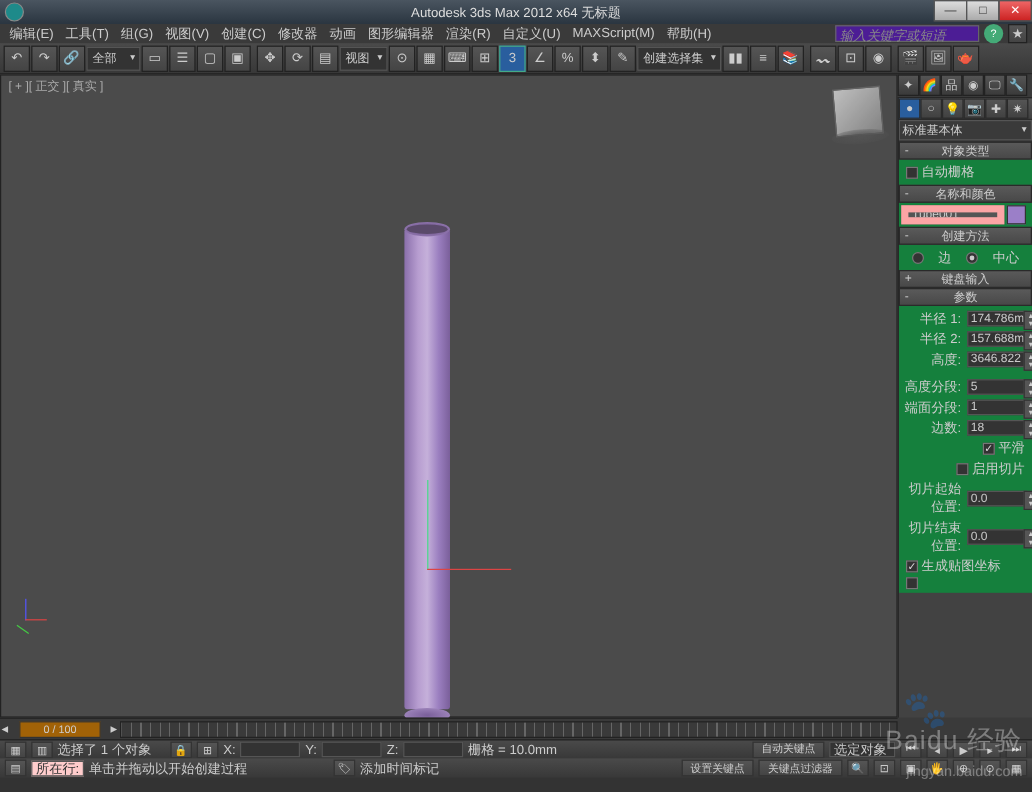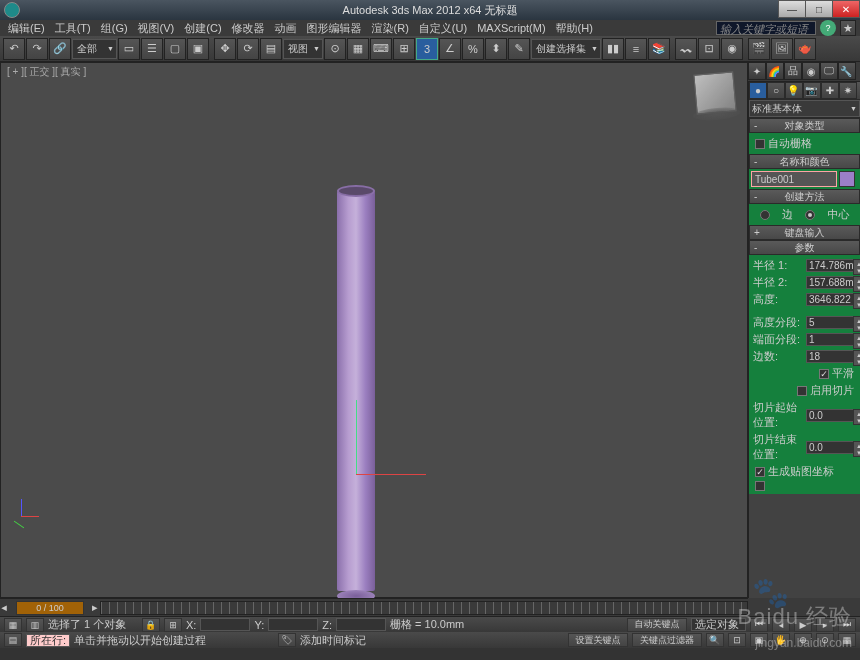--- a/index.html
+++ b/index.html
@@ -5,21 +5,21 @@
 *{margin:0;padding:0;box-sizing:border-box;font-family:"Microsoft YaHei",sans-serif;font-size:11px;user-select:none}
 body{width:860px;height:660px;background:#3a3a3a;color:#ccc;overflow:hidden;position:relative}
 .titlebar{height:20px;background:linear-gradient(#4a5560,#2a3540);display:flex;align-items:center;padding:0 4px;position:relative}
 .titlebar-logo{width:16px;height:16px;background:#1e8a8a;border-radius:50%;margin-right:10px;border:1px solid #888}
 .titlebar-title{position:absolute;left:50%;transform:translateX(-50%);color:#ddd;font-size:11px}
 .win-buttons{position:absolute;right:0;top:0;display:flex}
 .win-btn{width:28px;height:18px;display:flex;align-items:center;justify-content:center;font-size:10px;color:#333;background:linear-gradient(#ddd,#aaa);border:1px solid #555;margin-left:-1px}
 .win-close{background:linear-gradient(#e66,#c22);color:#fff}
 .menubar{height:16px;background:#3a3a3a;display:flex;align-items:center;padding:0 4px;gap:2px;font-size:11px}
 .menu-item{padding:0 4px;color:#ccc;cursor:pointer}
-.menu-search{margin-left:auto;width:100px;height:14px;background:#0f172a;border:1px solid #666;color:#888;padding:0 3px;font-style:italic}
+.menu-search{margin-left:auto;width:120px;height:14px;background:#4c1d95;border:1px solid #666;color:#888;padding:0 3px;font-style:italic}
 .info-icon{width:16px;height:16px;background:#4a7;border-radius:50%;margin:0 2px;display:flex;align-items:center;justify-content:center;color:#fff;font-size:9px}
 .toolbar{height:26px;background:linear-gradient(#4a4a4a,#383838);border-bottom:1px solid #222;display:flex;align-items:center;padding:0 3px;gap:1px}
 .tb-btn{width:22px;height:22px;background:linear-gradient(#555,#444);border:1px solid #222;display:flex;align-items:center;justify-content:center;font-size:11px;color:#ccc;cursor:pointer}
 .tb-btn.active{background:#295e9e;border-color:#4a8}
 .tb-sep{width:3px}
 .tb-drop{height:20px;background:#333;border:1px solid #555;color:#ccc;padding:0 14px 0 4px;position:relative;min-width:45px;font-size:10px;display:flex;align-items:center}
 .tb-drop::after{content:"▼";position:absolute;right:2px;font-size:7px}
 .viewport-wrap{position:absolute;top:62px;left:0;right:112px;bottom:62px;background:#4b4b4b;border:1px solid #222}
 .vp-label{position:absolute;top:2px;left:6px;color:#aaa;font-size:10px}
 .vp-cube{position:absolute;top:10px;right:12px;width:40px;height:40px;background:linear-gradient(135deg,#ccc,#888);border:1px solid #666;transform:rotate(-5deg);opacity:.9}
@@ -49,24 +49,24 @@
 .rollout-head.plus::before{content:"+"}
 .rollout-body{background:#15803d;padding:2px;font-size:10px}
 .obj-grid{display:grid;grid-template-columns:1fr 1fr;gap:1px}
 .obj-btn{height:14px;background:linear-gradient(#555,#444);border:1px solid #2a2a2a;color:#ccc;font-size:10px;display:flex;align-items:center;justify-content:center;cursor:pointer}
 .obj-btn.sel{background:#295e9e;color:#fff}
 .chk-row{display:flex;align-items:center;gap:3px;padding:1px 4px;font-size:10px;color:#ccc}
 .chk{width:10px;height:10px;background:#333;border:1px solid #777;display:inline-block}
 .chk.on::after{content:"✓";color:#ddd;font-size:9px;line-height:8px;display:block;text-align:center}
 .radio{width:10px;height:10px;border:1px solid #777;border-radius:50%;background:#333;display:inline-block;position:relative}
 .radio.on::after{content:"";position:absolute;inset:2px;background:#ccc;border-radius:50%}
-.name-input{height:16px;background:#555;border:1px solid #fca5a5;color:#ccc;padding:0 3px;font-size:10px;width:86px}
+.name-input{height:16px;background:#555;border:6px solid #fca5a5;color:#ccc;padding:0 3px;font-size:10px;width:86px}
 .color-swatch{width:16px;height:16px;background:#9b7fc8;border:1px solid #333}
 .spinner-row{display:flex;align-items:center;justify-content:flex-end;gap:3px;padding:1px 2px;font-size:10px;color:#ccc}
-.spinner-lbl{flex:1;padding-right:2px}
+.spinner-lbl{flex:1;text-align:right;padding-right:2px}
 .spinner{width:50px;height:13px;background:#333;border:1px solid #555;color:#ccc;padding:0 2px;font-size:10px;display:flex;align-items:center;position:relative}
 .spinner::after{content:"▴\A▾";white-space:pre;position:absolute;right:-10px;top:-1px;width:10px;line-height:7px;font-size:7px;background:#555;border:1px solid #333;text-align:center}
 .timeline{position:absolute;bottom:44px;left:0;right:112px;height:18px;background:#3a3a3a;border-top:1px solid #222;display:flex;align-items:center}
 .time-slider{margin:0 8px;height:14px;flex:0 0 68px;background:#a16207;border:1px solid #333;color:#ccc;font-size:9px;display:flex;align-items:center;justify-content:center}
 .ruler{flex:1;height:14px;background:linear-gradient(90deg,#333,#333);position:relative;background-image:repeating-linear-gradient(90deg,#666 0,#666 1px,transparent 1px,transparent 8px);border:1px solid #222}
 .status{position:absolute;bottom:28px;left:0;right:0;height:16px;background:linear-gradient(#4a4a4a,#383838);display:flex;align-items:center;gap:4px;padding:0 4px;font-size:10px;color:#ccc;border-top:1px solid #222}
 .st-field{background:#333;border:1px solid #555;padding:0 3px;height:13px;display:flex;align-items:center;min-width:50px}
 .st-btn{width:18px;height:14px;background:linear-gradient(#555,#444);border:1px solid #333;display:flex;align-items:center;justify-content:center;font-size:9px}
 .status2{position:absolute;bottom:12px;left:0;right:0;height:16px;background:linear-gradient(#4a4a4a,#383838);display:flex;align-items:center;gap:4px;padding:0 4px;font-size:10px;color:#ccc}
 .prog{position:absolute;bottom:0;left:0;right:0;height:12px;background:#333;display:flex;align-items:center}

